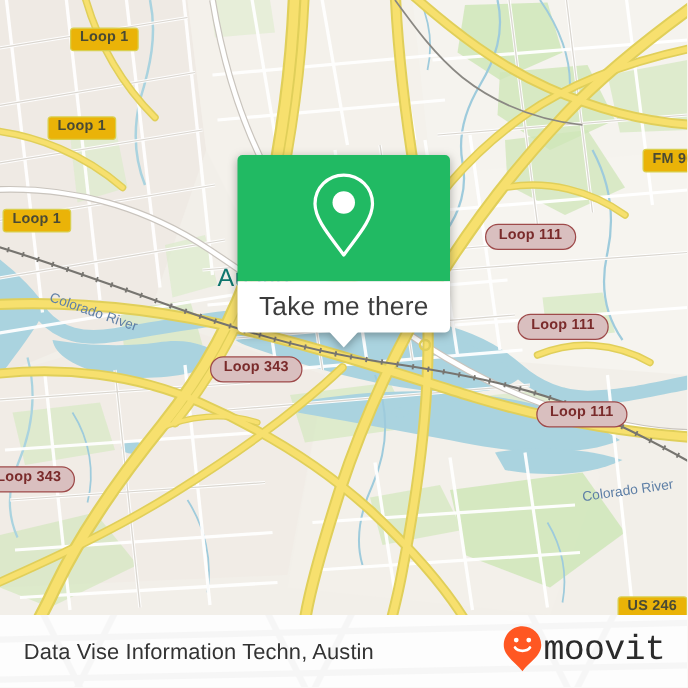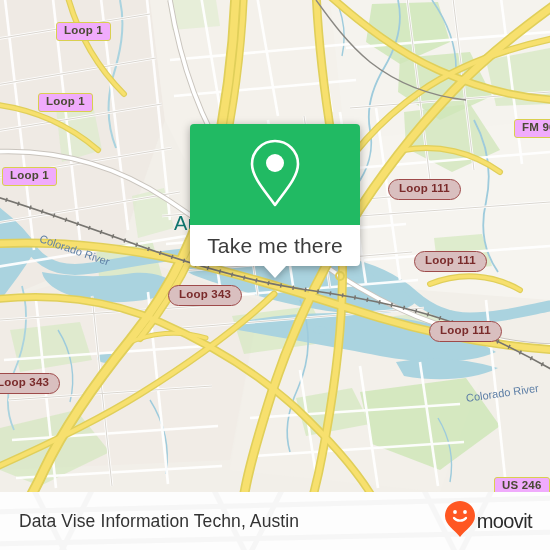--- a/index.html
+++ b/index.html
@@ -37,21 +37,21 @@
     position: absolute;
     font-size: 11.5px;
     font-weight: bold;
     letter-spacing: 0.2px;
     white-space: nowrap;
     padding: 2px 7px 3px 7px;
     line-height: 1;
     box-sizing: border-box;
   }
   .shield-yellow {
-    background: #f0abfc;
+    background: #eab308;
     border: 1.4px solid #d9cf4e;
     color: #4a4a34;
     border-radius: 3px;
   }
   .shield-red {
     background: #d9bfbf;
     border: 1.6px solid #9e4a4a;
     color: #7a2b2b;
     border-radius: 11px;
     padding: 3px 10px 4px 10px;
@@ -159,27 +159,27 @@
     z-index: 2;
   }
   #moovit-logo {
     position: relative;
     display: flex;
     align-items: center;
     padding-right: 18px;
     z-index: 2;
   }
   #moovit-wordmark {
-    font-size: 20px;
+    font-size: 28px;
     color: #2b2b2b;
     letter-spacing: -0.6px;
     font-weight: normal;
     margin-left: 1px;
     line-height: 1;
-    font-family: Liberation Sans, sans-serif;
+    font-family: Liberation Mono, monospace;
   }
 </style>
 </head>
 <body>
 
 <div id="app">
 
   <div id="map-canvas">
     <svg id="map-svg" width="550" height="492" viewBox="0 0 550 492" xmlns="http://www.w3.org/2000/svg">
       <defs>

